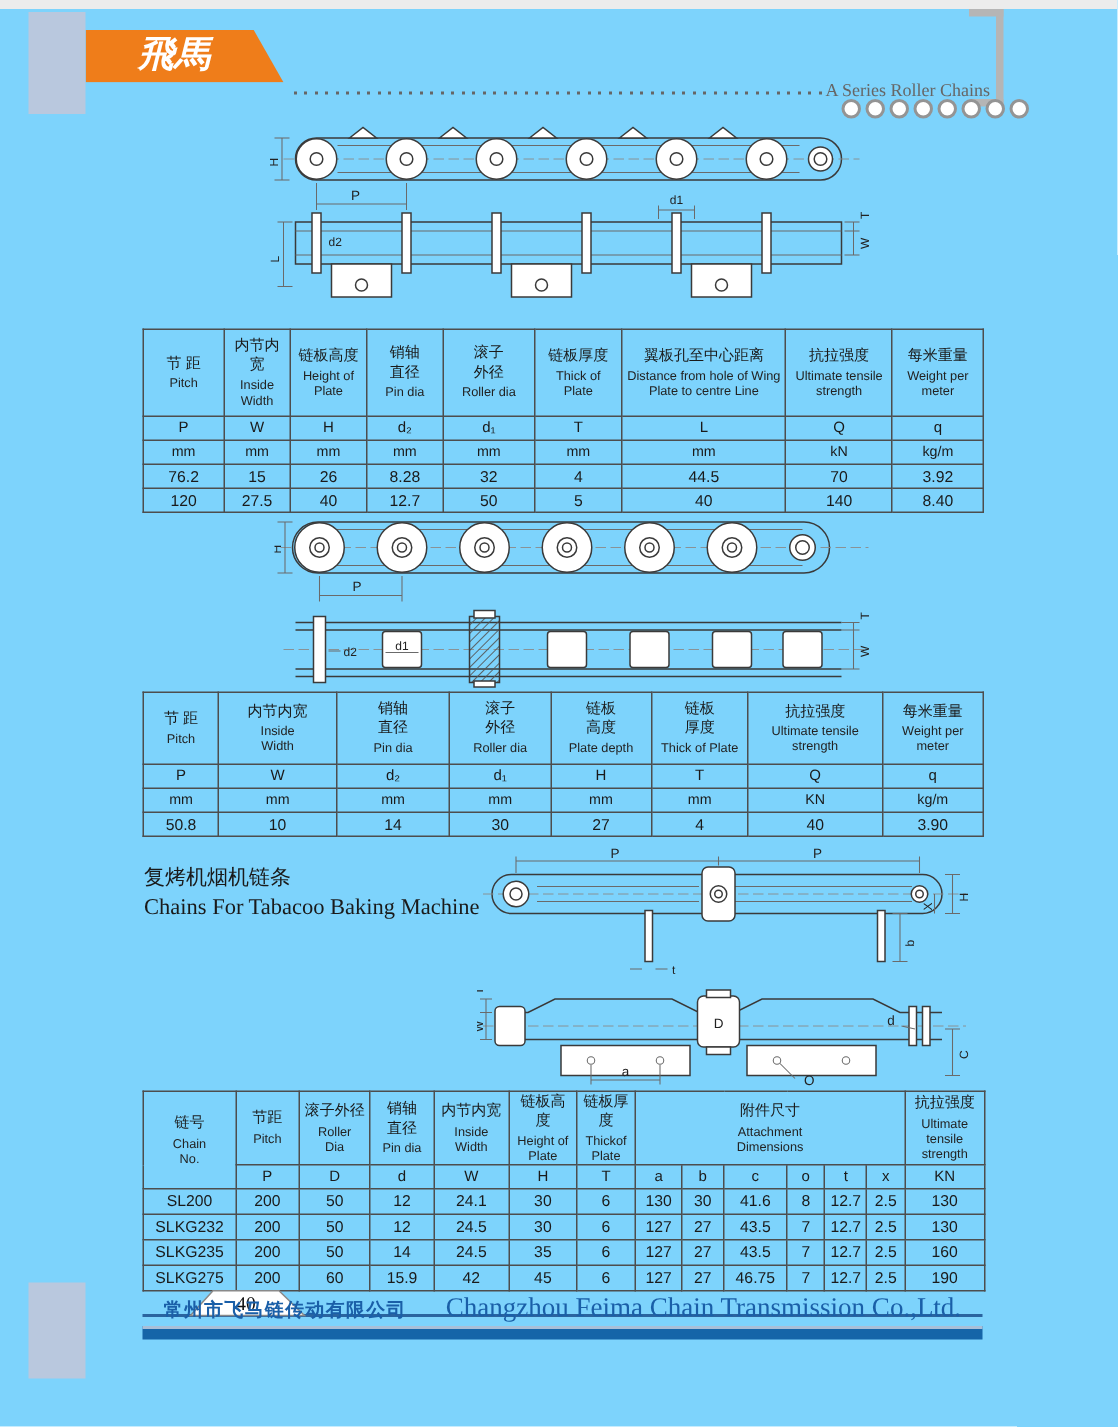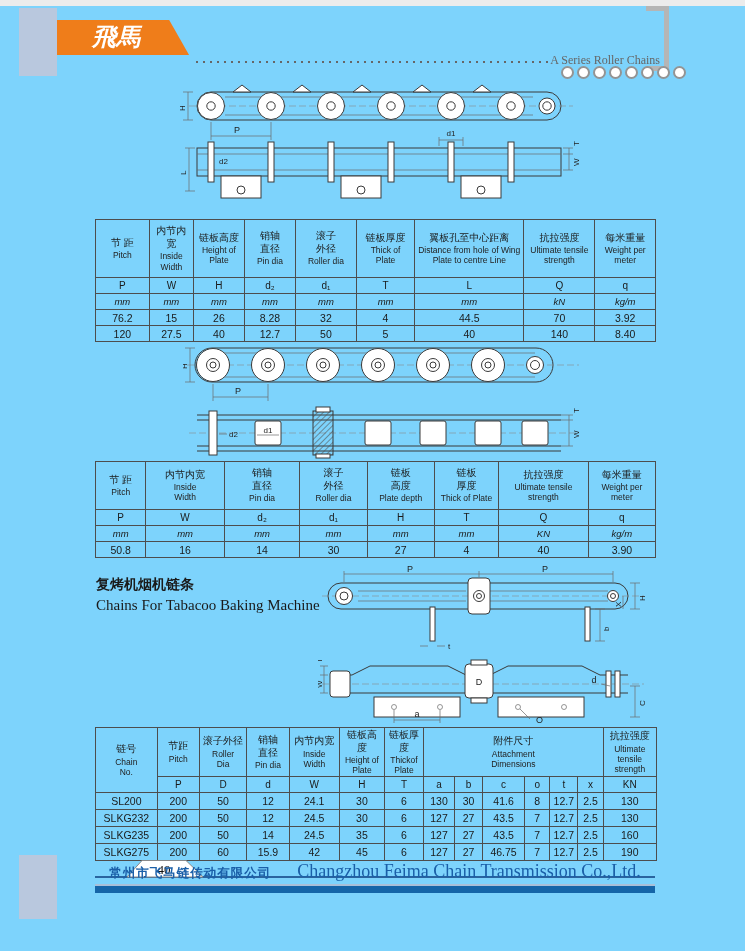--- a/index.html
+++ b/index.html
@@ -28,28 +28,28 @@
   .rings{left:561px;top:66px;display:flex;gap:3px;}
   .ring{width:9px;height:9px;border:2px solid #949494;border-radius:50%;background:#fff;}
 
   
   table{border-collapse:collapse;table-layout:fixed;width:100%;}
   th,td{border:1px solid #4d4d4d;text-align:center;vertical-align:middle;
         padding:1px 2px;font-weight:normal;overflow:hidden;}
   .cn{font-size:10px;white-space:pre-line;line-height:1.25;}
   .en{font-size:8.5px;white-space:pre-line;line-height:1.2;color:#222;margin-top:1px;}
   tbody.sym td,tr.symrow td{height:13px;font-size:10px;}
-  tbody.unit td{height:13px;font-size:9.5px;font-style:italic;}
+  tbody.unit td{height:13px;font-size:9.5px;}
   tbody.data td{height:13px;font-size:10.5px;}
   .t1{left:95px;top:219px;width:561px;} .t1 thead tr{height:58px;}
   .t2{left:95px;top:461px;width:561px;} .t2 thead tr{height:48px;}
   .t3{left:95px;top:727px;width:562px;} .t3 thead tr.h1{height:44px;} .t3 tbody.data td{height:14px;}
 
   
-  .sec-cn{font-size:14px;font-weight:bold;}
+  .sec-cn{font-size:14px;font-weight:normal;}
   .sec-en{font-size:15px;font-family:"Liberation Serif",serif;margin-top:3px;}
 
   
   svg{display:block;}
   svg .ln{stroke:#3a3a3a;stroke-width:1;fill:none;}
   svg .fw{stroke:#3a3a3a;stroke-width:1;fill:#fff;}
   svg .thin{stroke:#6a6a6a;stroke-width:.7;fill:none;}
   svg .cl{stroke:#8a8a8a;stroke-width:.6;stroke-dasharray:7 3;fill:none;}
   svg text{font-family:"Liberation Sans",sans-serif;font-size:9px;fill:#222;}
   svg text.sm{font-size:8px;}
@@ -401,21 +401,21 @@
           <td>mm</td>
           <td>mm</td>
           <td>mm</td>
           <td>KN</td>
           <td>kg/m</td>
         </tr>
       </tbody>
     <tbody class="data">
         <tr>
           <td>50.8</td>
-          <td>16</td>
+          <td>10</td>
           <td>14</td>
           <td>30</td>
           <td>27</td>
           <td>4</td>
           <td>40</td>
           <td>3.90</td>
         </tr>
       </tbody>
   </table>
 

